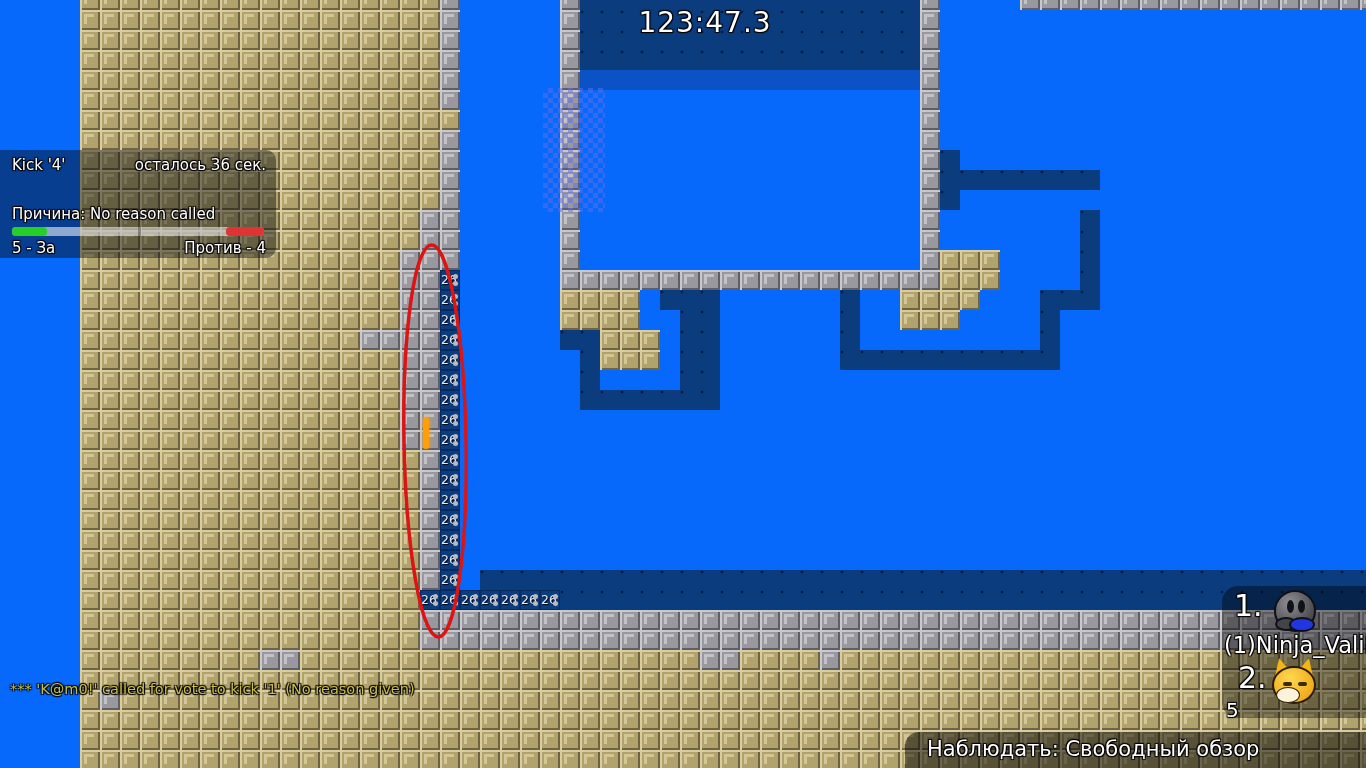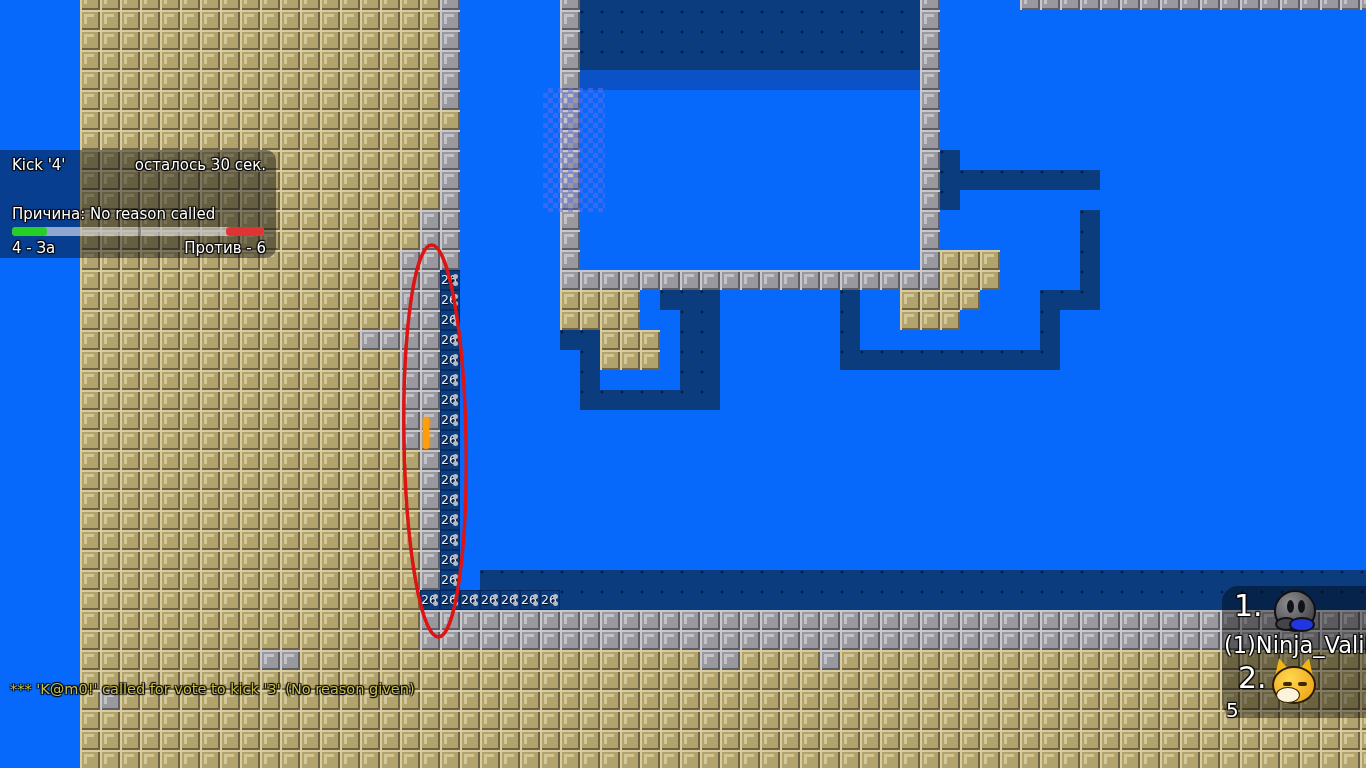--- a/index.html
+++ b/index.html
@@ -1518,40 +1518,41 @@
       <div class="tl tk tT" style="left: 1280px; top: 760px;"></div>
       <div class="tl tk tT" style="left: 1300px; top: 760px;"></div>
       <div class="tl tk tT" style="left: 1320px; top: 760px;"></div>
       <div class="tl tk tT" style="left: 1340px; top: 760px;"></div>
       <div class="tl tk tT" style="left: 1360px; top: 760px;"></div>
     </div>
 
   <div class="checker"></div>
   <div class="orange-marker"></div>
 
+  <div id="timer" class="ol">123:47.3</div>
 
   <div id="vote">
     <div class="row1">
       <span class="ol">Kick '4'</span>
-      <span class="ol">осталось 30 сек.</span>
+      <span class="ol">осталось 36 сек.</span>
     </div>
     <div class="reason ol">Причина: No reason called</div>
     <div class="bar">
       <div class="mid"></div>
       <div class="yes" style="width: 14%;"></div>
       <div class="no" style="width: 15%;"></div>
     </div>
     <div class="row3">
-      <span class="ol">4 - За</span>
-      <span class="ol">Против - 6</span>
+      <span class="ol">5 - За</span>
+      <span class="ol">Против - 4</span>
     </div>
   </div>
 
   <div id="chat">
-    <div class="c-sys ol">*** 'K@m0!' called for vote to kick '3' (No reason given)</div>
+    <div class="c-sys ol">*** 'K@m0!' called for vote to kick '1' (No reason given)</div>
     
   </div>
 
   <div id="specpanel">
     <div class="rank1 ol">1.</div>
     <div class="tee" style="left:50px;top:2px;">
       <div class="body"></div>
         <div class="eye" style="left:15px;"></div>
         <div class="eye" style="left:26px;"></div>
       <div class="footb"></div>
@@ -1563,18 +1564,21 @@
       <div class="ear earL"></div>
         <div class="ear earR"></div>
         <div class="body"></div>
       <div class="eye" style="left:13px;"></div>
         <div class="eye" style="left:28px;"></div>
       <div class="muzzle"></div>
     </div>
     <div class="pthird ol">5</div>
   </div>
 
+  <div id="specbar">
+    <span class="ol">Наблюдать: Свободный обзор</span>
+  </div>
 
   <svg id="annot" width="74" height="404">
     <ellipse cx="37" cy="201" rx="31" ry="196" fill="none" stroke="#dd1414" stroke-width="3.5" transform="rotate(-1 37 201)"></ellipse>
   </svg>
 
 </div>
 
 </body></html>

